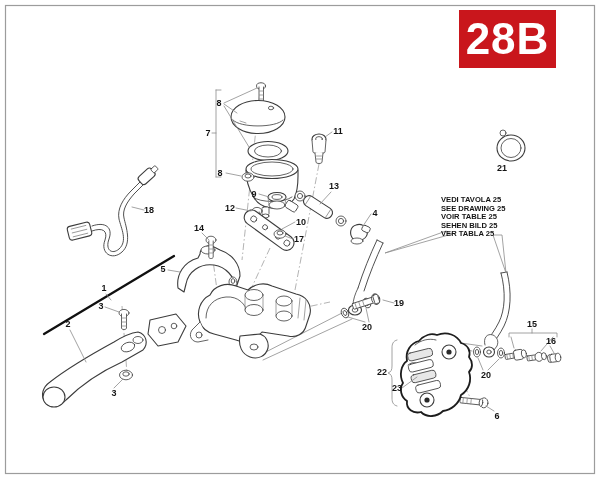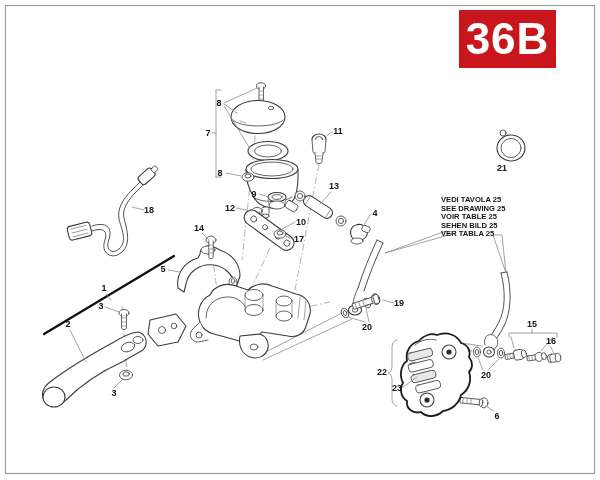--- a/index.html
+++ b/index.html
@@ -327,15 +327,15 @@
       <text class="lbl" x="149" y="213">18</text>
       <text class="lbl" x="399" y="306">19</text>
       <text class="lbl" x="367" y="330">20</text>
       <text class="lbl" x="486" y="378">20</text>
       <text class="lbl" x="502" y="171">21</text>
       <text class="lbl" x="382" y="375">22</text>
       <text class="lbl" x="397" y="391">23</text>
     </g>
   </svg>
 
-  <div class="badge" style="background: rgb(201, 22, 28); color: rgb(255, 255, 255);">36B</div>
+  <div class="badge" style="background: rgb(201, 22, 28); color: rgb(255, 255, 255);">28B</div>
 
 </div>
 
 </body></html>

